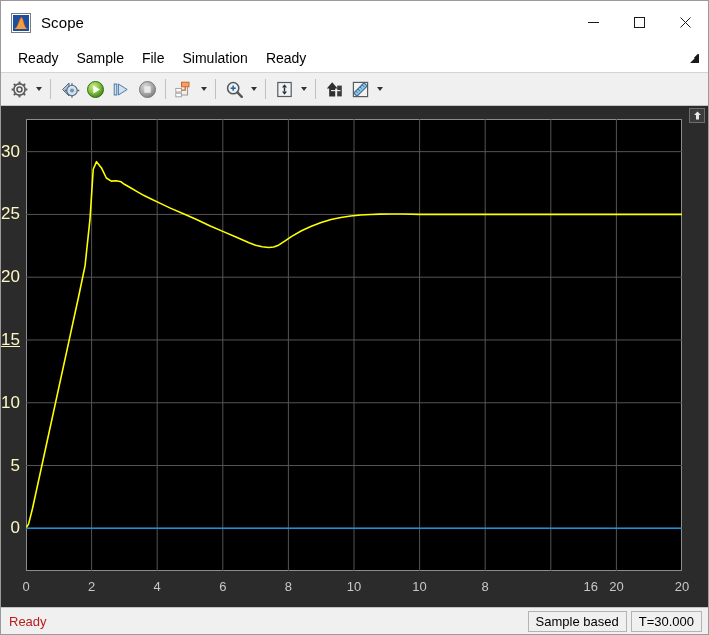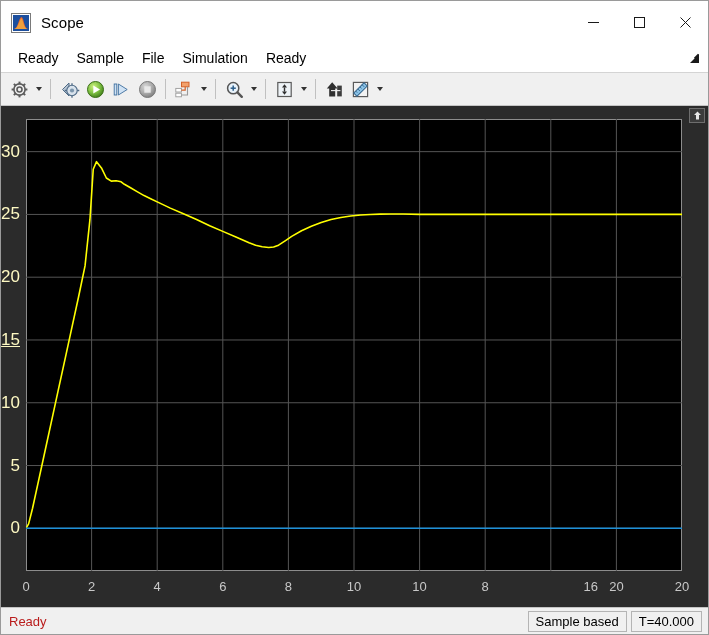--- a/index.html
+++ b/index.html
@@ -497,17 +497,17 @@
           <div class="xtick-label" style="left: 100%;">20</div>
         </div>
     </div>
 
   </div>
 
   <div class="statusbar">
     <div class="status-text">Ready</div>
     <div class="status-cells">
       <div class="status-cell">Sample based</div>
-      <div class="status-cell">T=40.000</div>
+      <div class="status-cell">T=30.000</div>
     </div>
   </div>
 
 </div>
 
 </body></html>

